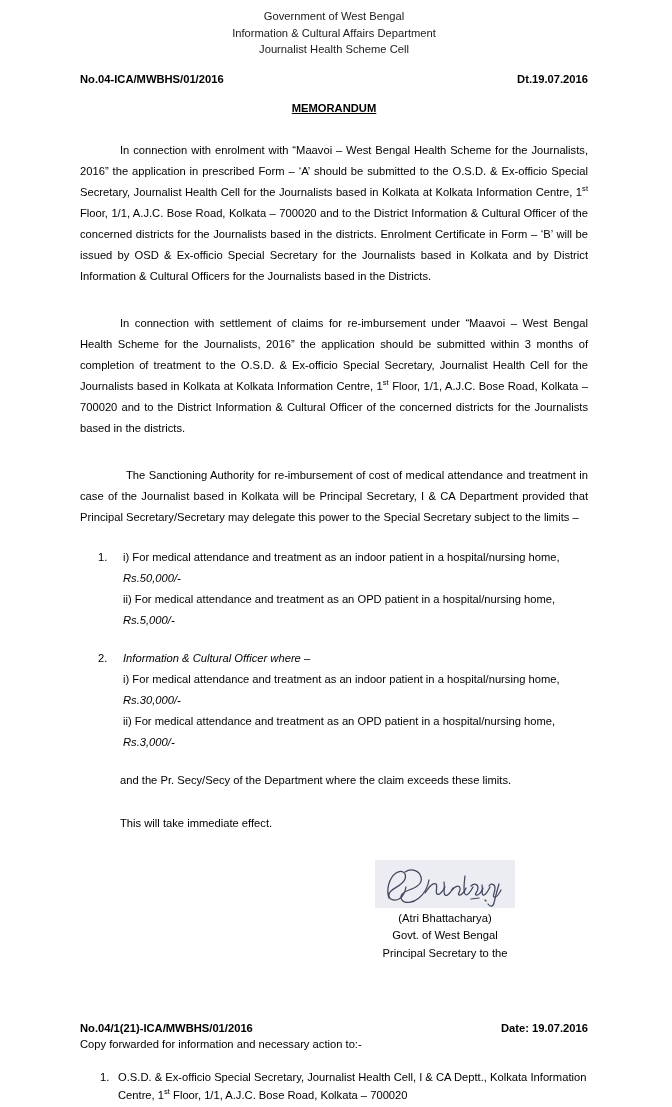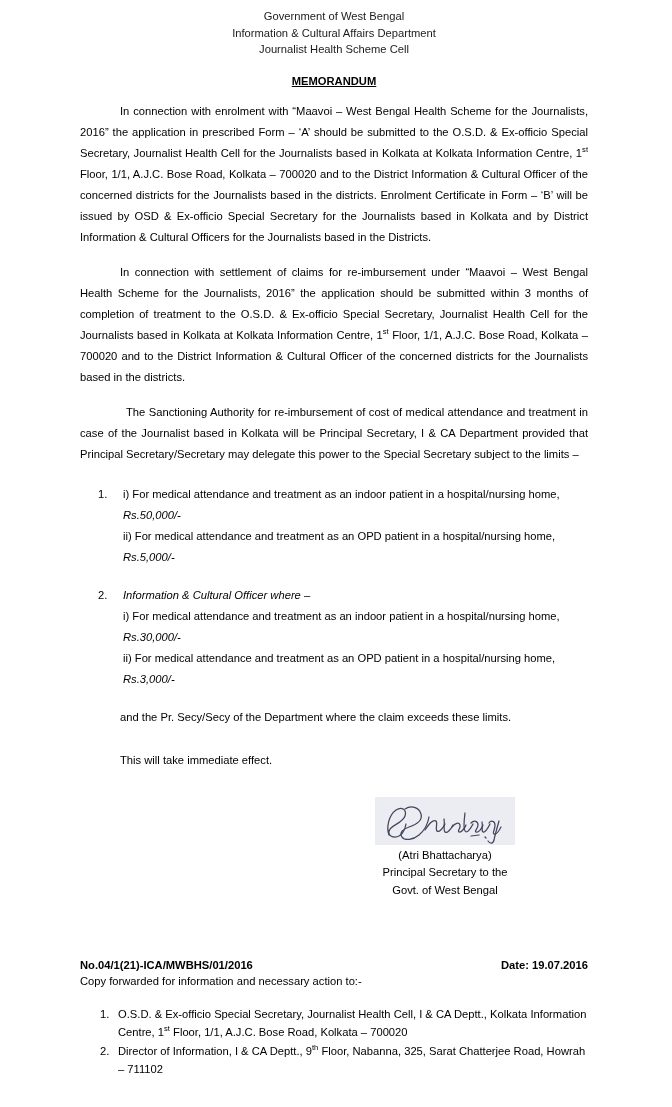--- a/index.html
+++ b/index.html
@@ -54,21 +54,21 @@
     font-size: 11.2px;
     margin-top: 17px;
   }
   .memo-head span { text-decoration: underline; }
 
   
   p.body {
     text-align: justify;
     font-size: 11.2px;
     line-height: 21px;
-    margin: 14px 0 0 0;
+    margin: 26px 0 0 0;
     text-indent: 40px;
     hyphens: none;
   }
   p.body.indent-wide { text-indent: 46px; }
   sup { font-size: 7.6px; vertical-align: super; line-height: 0; }
 
   
   .limits {
     margin-top: 19px;
   }
@@ -163,20 +163,24 @@
 
 <div class="page">
   <div class="content">
 
     <div class="letterhead">
       <div>Government of West Bengal</div>
       <div>Information &amp; Cultural Affairs Department</div>
       <div>Journalist Health Scheme Cell</div>
     </div>
 
+    <div class="refline">
+      <span>No.04-ICA/MWBHS/01/2016</span>
+      <span>Dt.19.07.2016</span>
+    </div>
 
     <div class="memo-head">
       <span>MEMORANDUM</span>
     </div>
 
     <p class="body"><span>In connection with enrolment with “Maavoi – West Bengal Health Scheme for the Journalists, 2016” the application in prescribed Form – ‘A’ should be submitted to the O.S.D. &amp; Ex-officio Special Secretary, Journalist Health Cell for the Journalists based in Kolkata at Kolkata Information Centre, 1</span><sup>st</sup><span> Floor, 1/1, A.J.C. Bose Road, Kolkata – 700020 and to the District Information &amp; Cultural Officer of the concerned districts for the Journalists based in the districts. Enrolment Certificate in Form – ‘B’ will be issued by OSD &amp; Ex-officio Special Secretary for the Journalists based in Kolkata and by District Information &amp; Cultural Officers for the Journalists based in the Districts.</span></p>
 
     <p class="body"><span>In connection with settlement of claims for re-imbursement under “Maavoi – West Bengal Health Scheme for the Journalists, 2016” the application should be submitted within 3 months of completion of treatment to the O.S.D. &amp; Ex-officio Special Secretary, Journalist Health Cell for the Journalists based in Kolkata at Kolkata Information Centre, 1</span><sup>st</sup><span> Floor, 1/1, A.J.C. Bose Road, Kolkata – 700020 and to the District Information &amp; Cultural Officer of the concerned districts for the Journalists based in the districts.</span></p>
 
     <p class="body indent-wide">The Sanctioning Authority for re-imbursement of cost of medical attendance and treatment in case of the Journalist based in Kolkata will be Principal Secretary, I &amp; CA Department provided that Principal Secretary/Secretary may delegate this power to the Special Secretary subject to the limits –</p>
@@ -223,22 +227,22 @@
             <path d="M96 26 C99 23, 103 24, 103 28 C103 32, 99 34, 101 35 C103 36, 107 32, 108 28"></path>
             <path d="M107 25 C108 30, 106 34, 108 35 C110 36, 113 31, 115 27"></path>
             <path d="M114 26 C116 23, 120 24, 120 28 C120 33, 117 36, 119 37 C121 38, 124 34, 126 30"></path>
             <path d="M124 24 C122 31, 120 38, 119 43 C118 47, 115 47, 113 44"></path>
             <path d="M96 39 L104 38"></path>
             <path d="M110 40 L111 41"></path>
           </g>
         </svg>
       </div>
       <div class="sig-line">(Atri Bhattacharya)</div>
+      <div class="sig-line">Govt. of West Bengal</div>
       <div class="sig-line">Principal Secretary to the</div>
-      <div class="sig-line">Govt. of West Bengal</div>
     </div>
 
     <div class="copy-ref">
       <span>No.04/1(21)-ICA/MWBHS/01/2016</span>
       <span>Date: 19.07.2016</span>
     </div>
     <div class="copy-sub">Copy forwarded for information and necessary action to:-</div>
 
     <div class="copy-list">
       <div class="copy-item">

